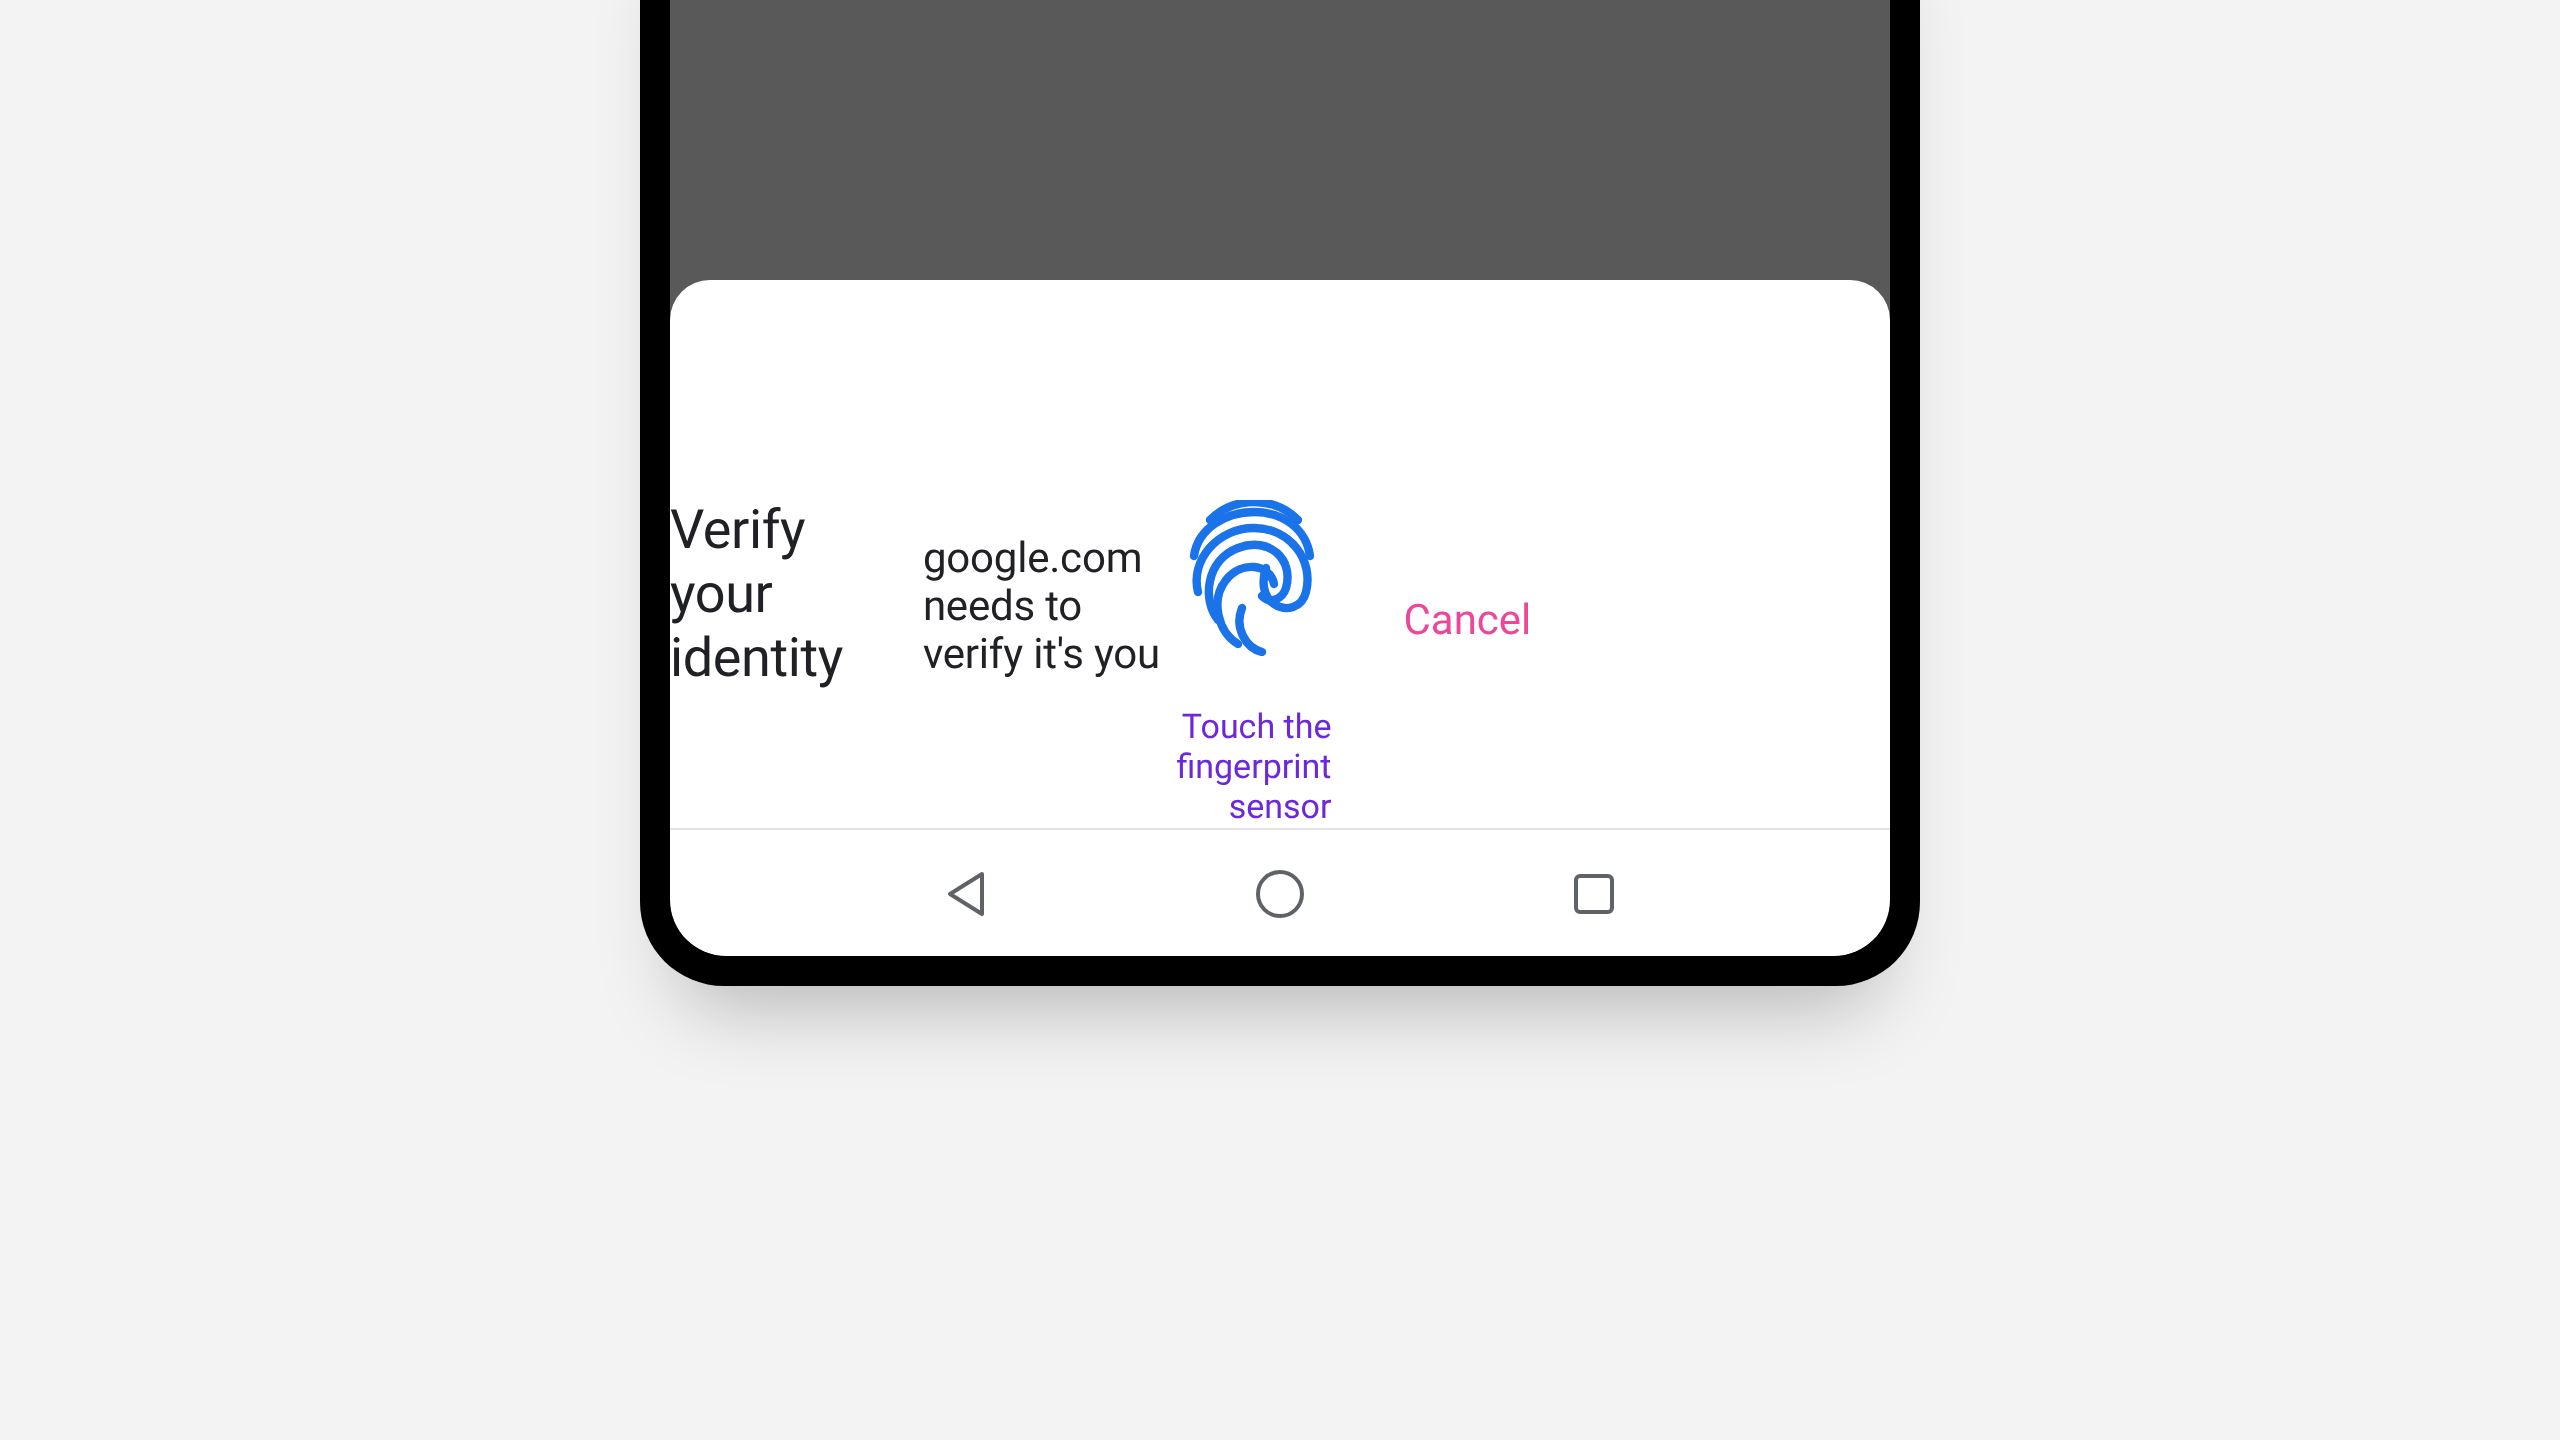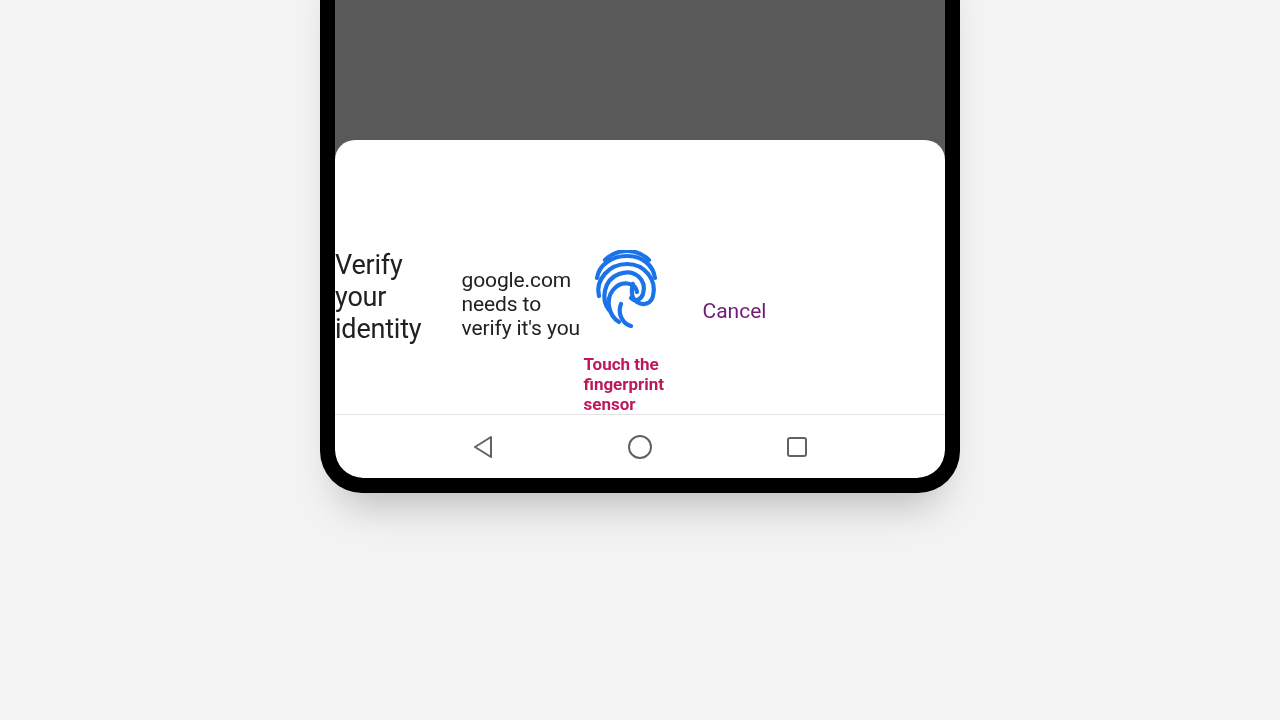--- a/index.html
+++ b/index.html
@@ -62,32 +62,33 @@
     align-items: center;
   }
   .fp-icon svg {
     width: 72px;
     height: 78px;
     display: block;
   }
   .hint {
     margin-top: 26px;
     font-size: 17px;
-    color: #be185d;
-    font-weight: 700;
+    color: #6d28d9;
+    font-weight: 400;
+    text-align: right;
   }
   .actions {
     width: 100%;
     margin-top: 60px;
     padding: 0 36px 32px 36px;
     display: flex;
   }
   .cancel {
     font-size: 21px;
-    color: #701a75;
+    color: #ec4899;
     background: none;
     border: none;
     cursor: pointer;
     font-family: inherit;
     font-weight: 400;
   }
   .navbar {
     background: #fff;
     border-top: 1px solid #e3e3e3;
     height: 64px;

